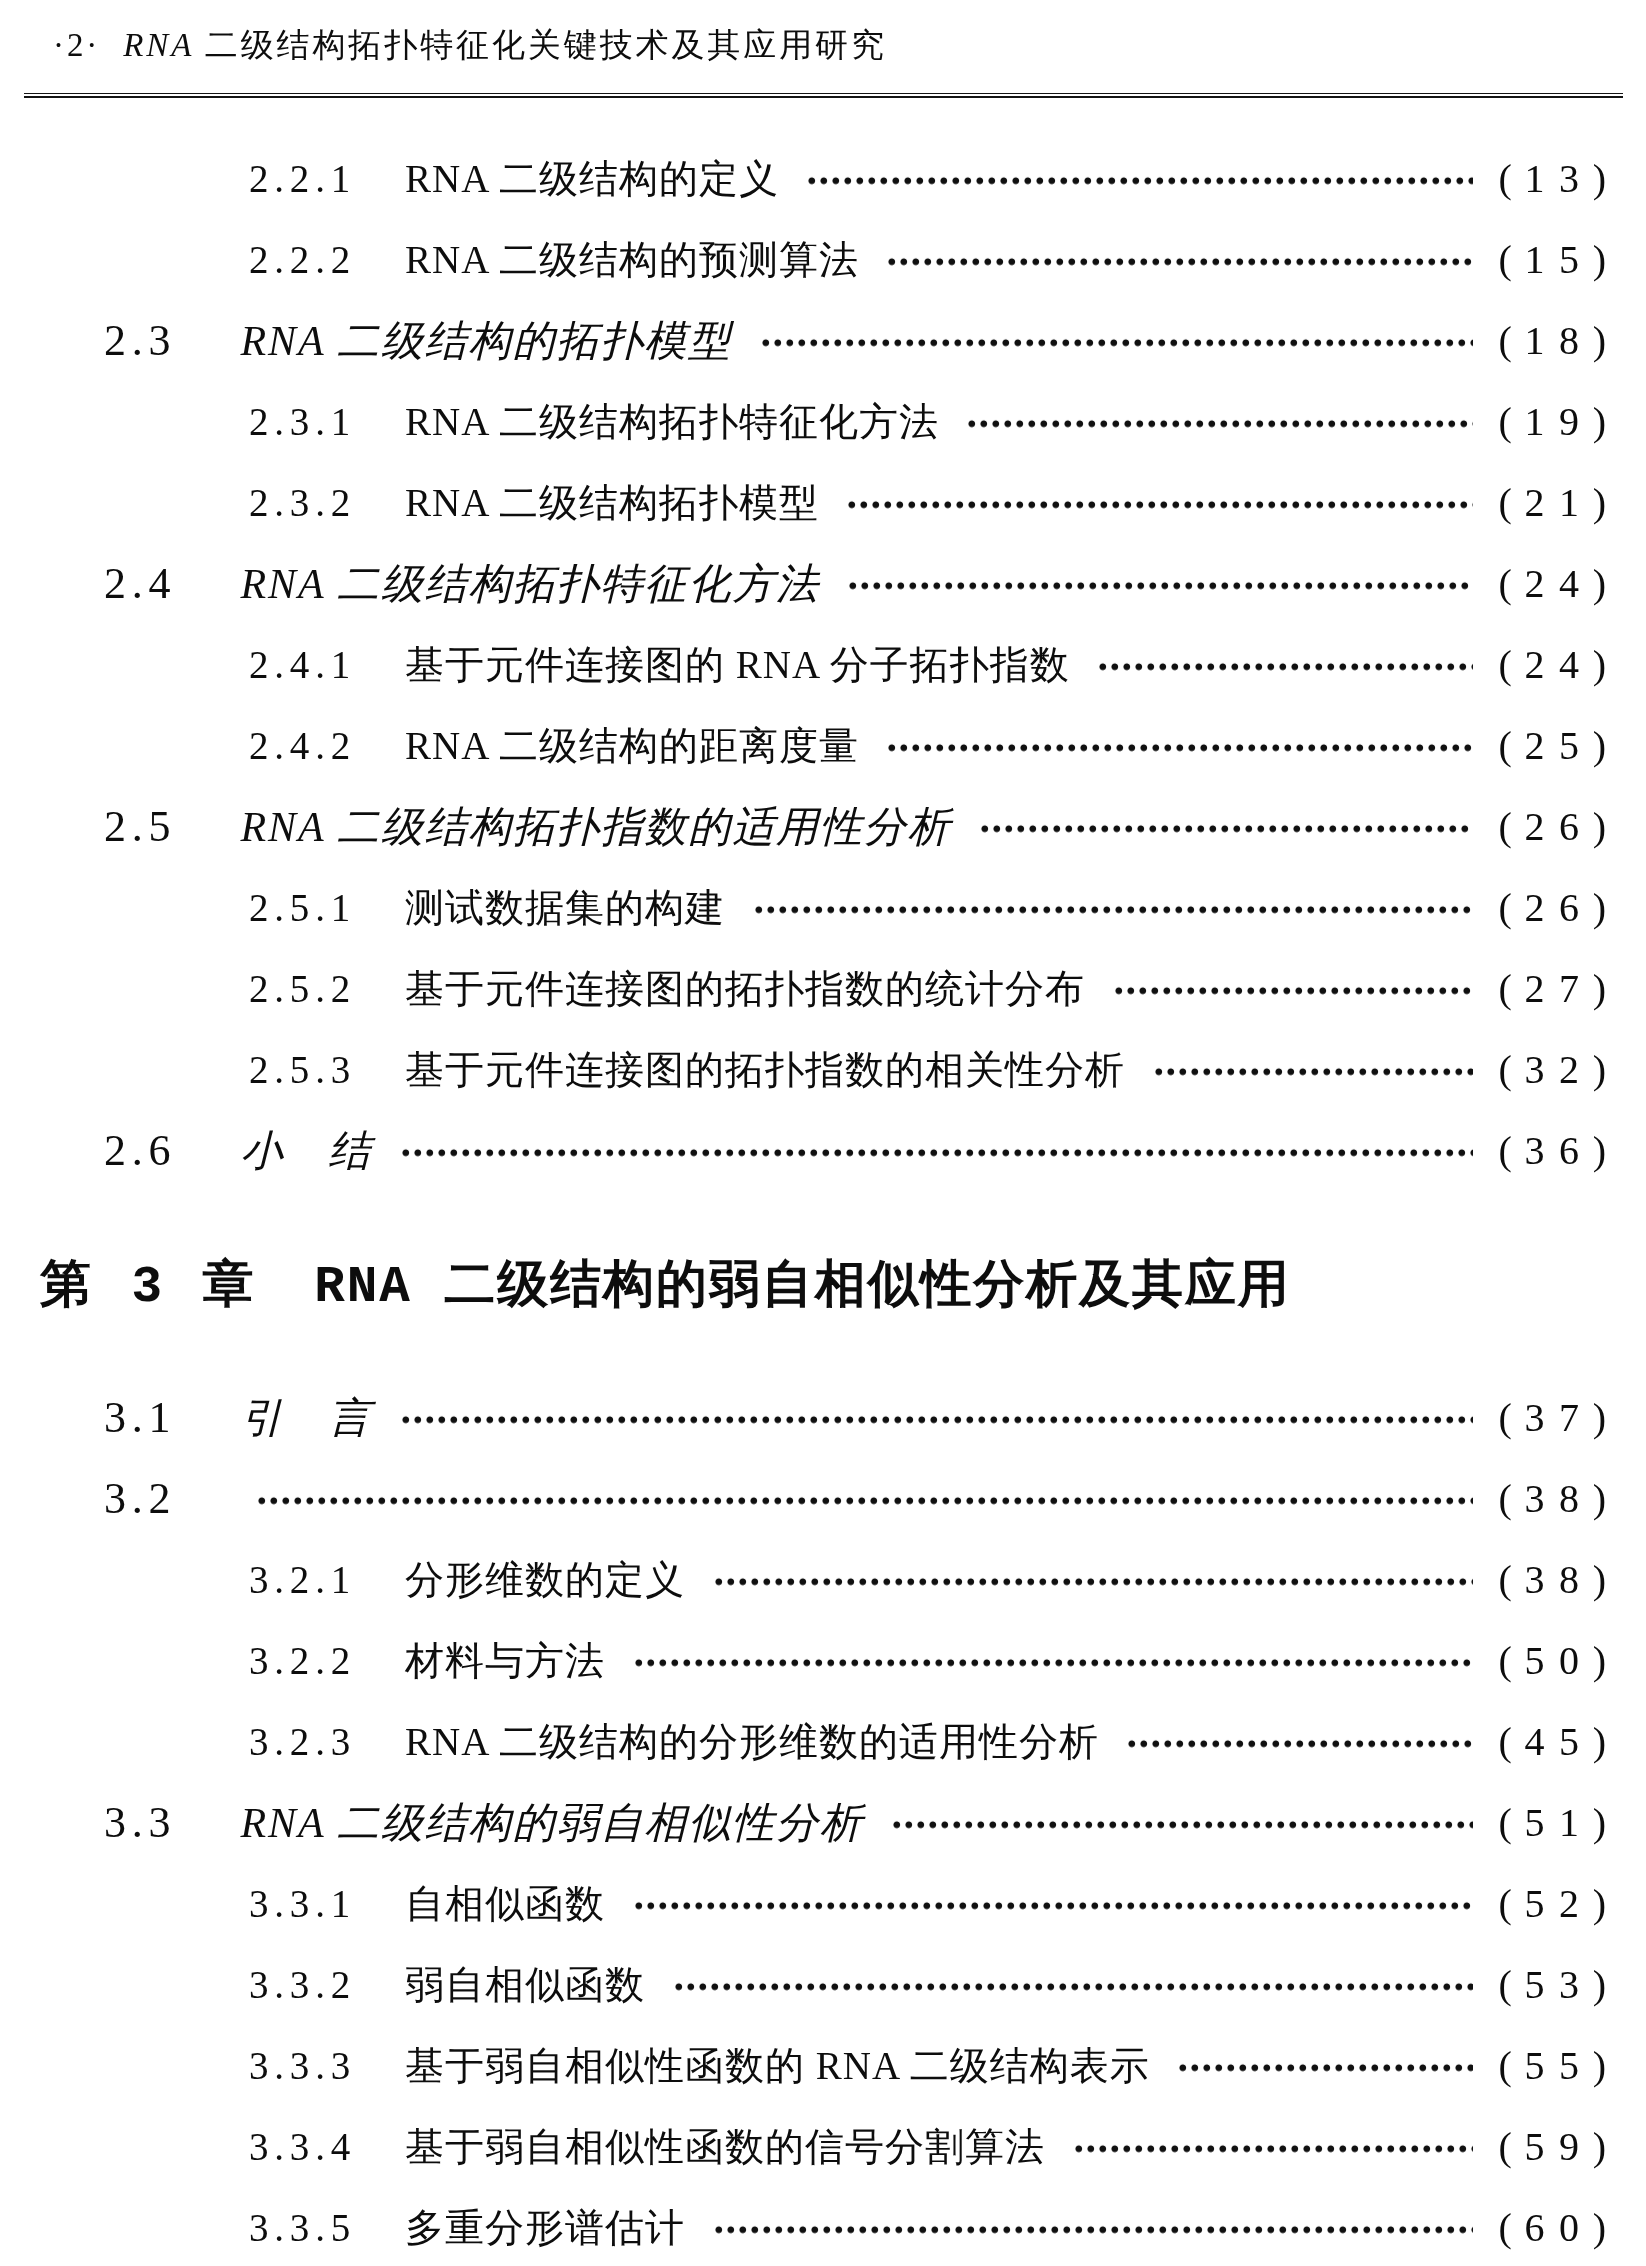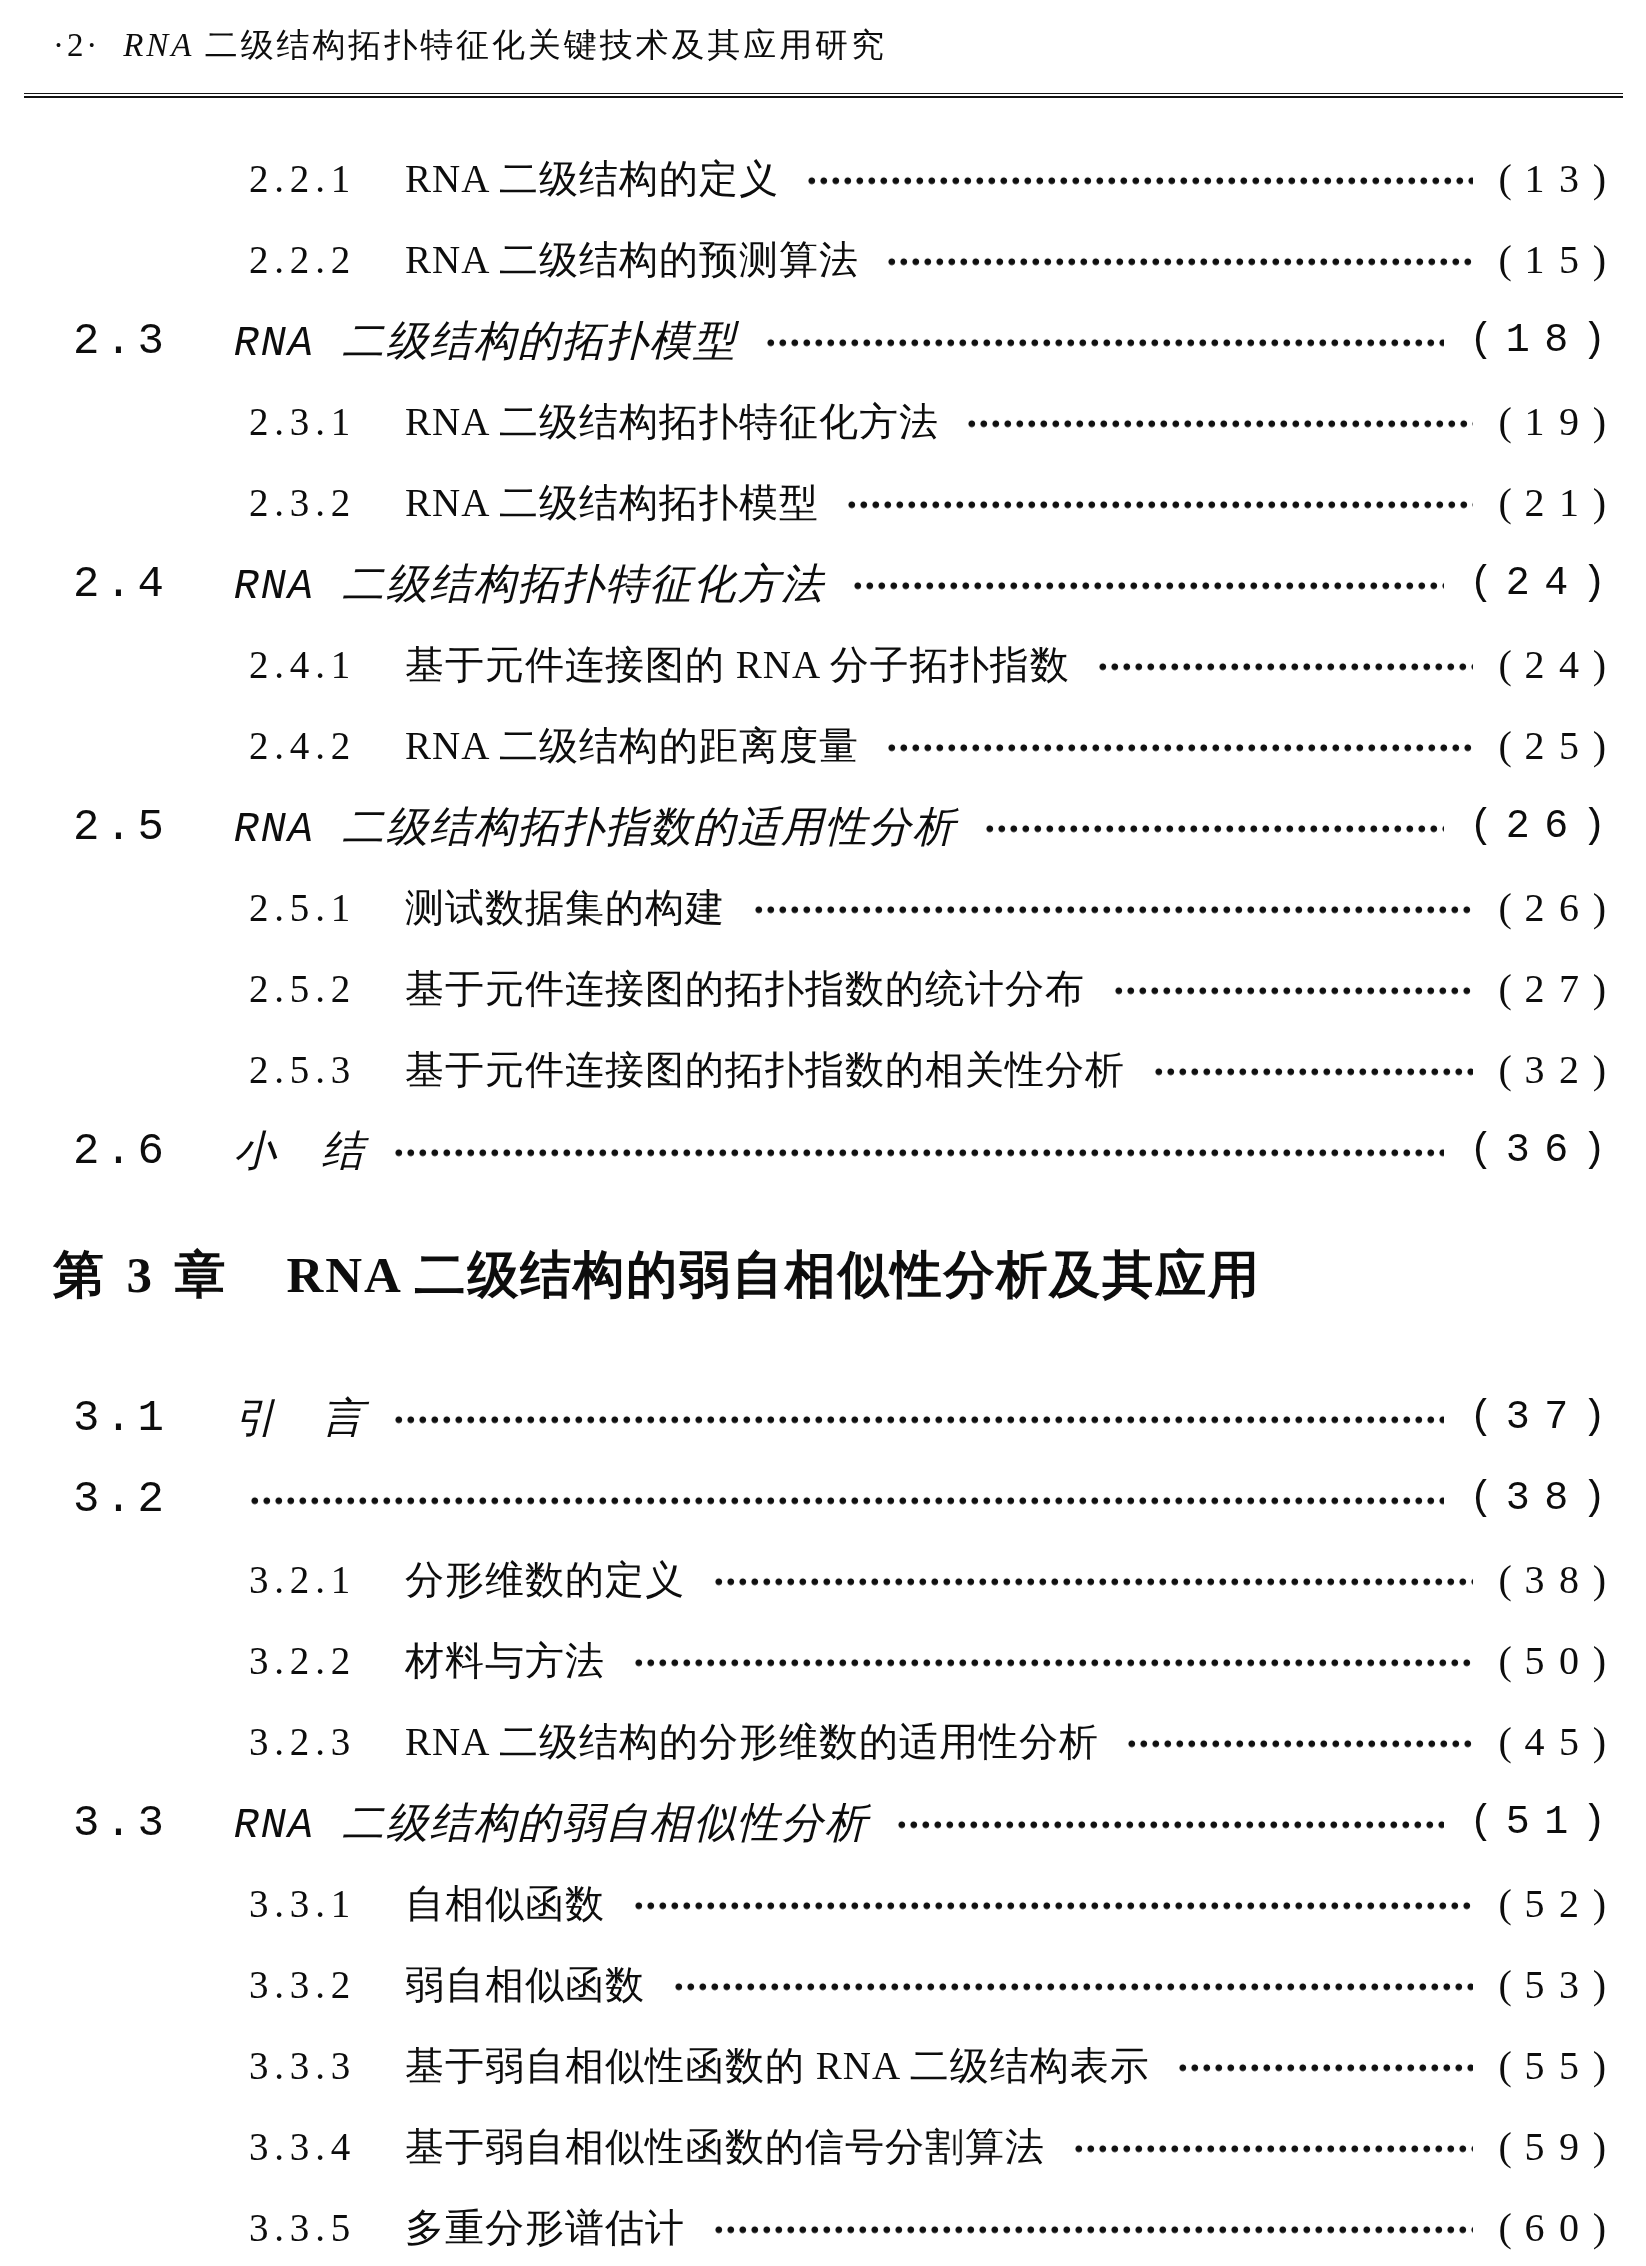--- a/index.html
+++ b/index.html
@@ -44,21 +44,21 @@
   }
   .toc-row {
     display: flex;
     align-items: center;
     height: 81px;
     font-size: 39px;
     white-space: nowrap;
     gap: 12px;
   }
   .toc-row.lvl3 { padding-left: 249px; }
-  .toc-row.lvl2 { padding-left: 73px; font-size: 42px; font-family: Liberation Mono, monospace; }
+  .toc-row.lvl2 { padding-left: 104px; font-size: 42px; }
   .entry-number { letter-spacing: 5.8px; flex: none; }
   .toc-row.lvl3 .entry-number { margin-right: 37px; }
   .toc-row.lvl2 .entry-number { margin-right: 52px; font-size: 44px; }
   .entry-title { flex: none; letter-spacing: 1px; }
   .toc-row.lvl2 .entry-title { font-style: italic; letter-spacing: 1.9px; }
   .leader {
     flex: 1 1 auto;
     min-width: 27px;
     height: 13.6px;
     margin: 3.9px 13.6px 0 15.5px;
@@ -75,25 +75,25 @@
   .page-ref .digits {
     letter-spacing: 14.6px;
     margin-left: 12.6px;
     margin-right: -1px;
     text-align: right;
   }
 
   
   .chapter-heading {
     display: flex;
-    align-items: flex-start;
+    align-items: center;
     height: 87px;
-    margin: 50px 0 49px 16px;
+    margin: 50px 0 49px 3px;
     padding-left: 37px;
-    font-family: Liberation Serif, serif;
+    font-family: Liberation Mono, monospace;
     font-weight: 700;
     font-size: 51px;
     white-space: nowrap;
   }
   .chapter-number { letter-spacing: 4.9px; margin-right: 56px; }
   .chapter-title { letter-spacing: 1.9px; }
 </style>
 </head>
 <body>
 

